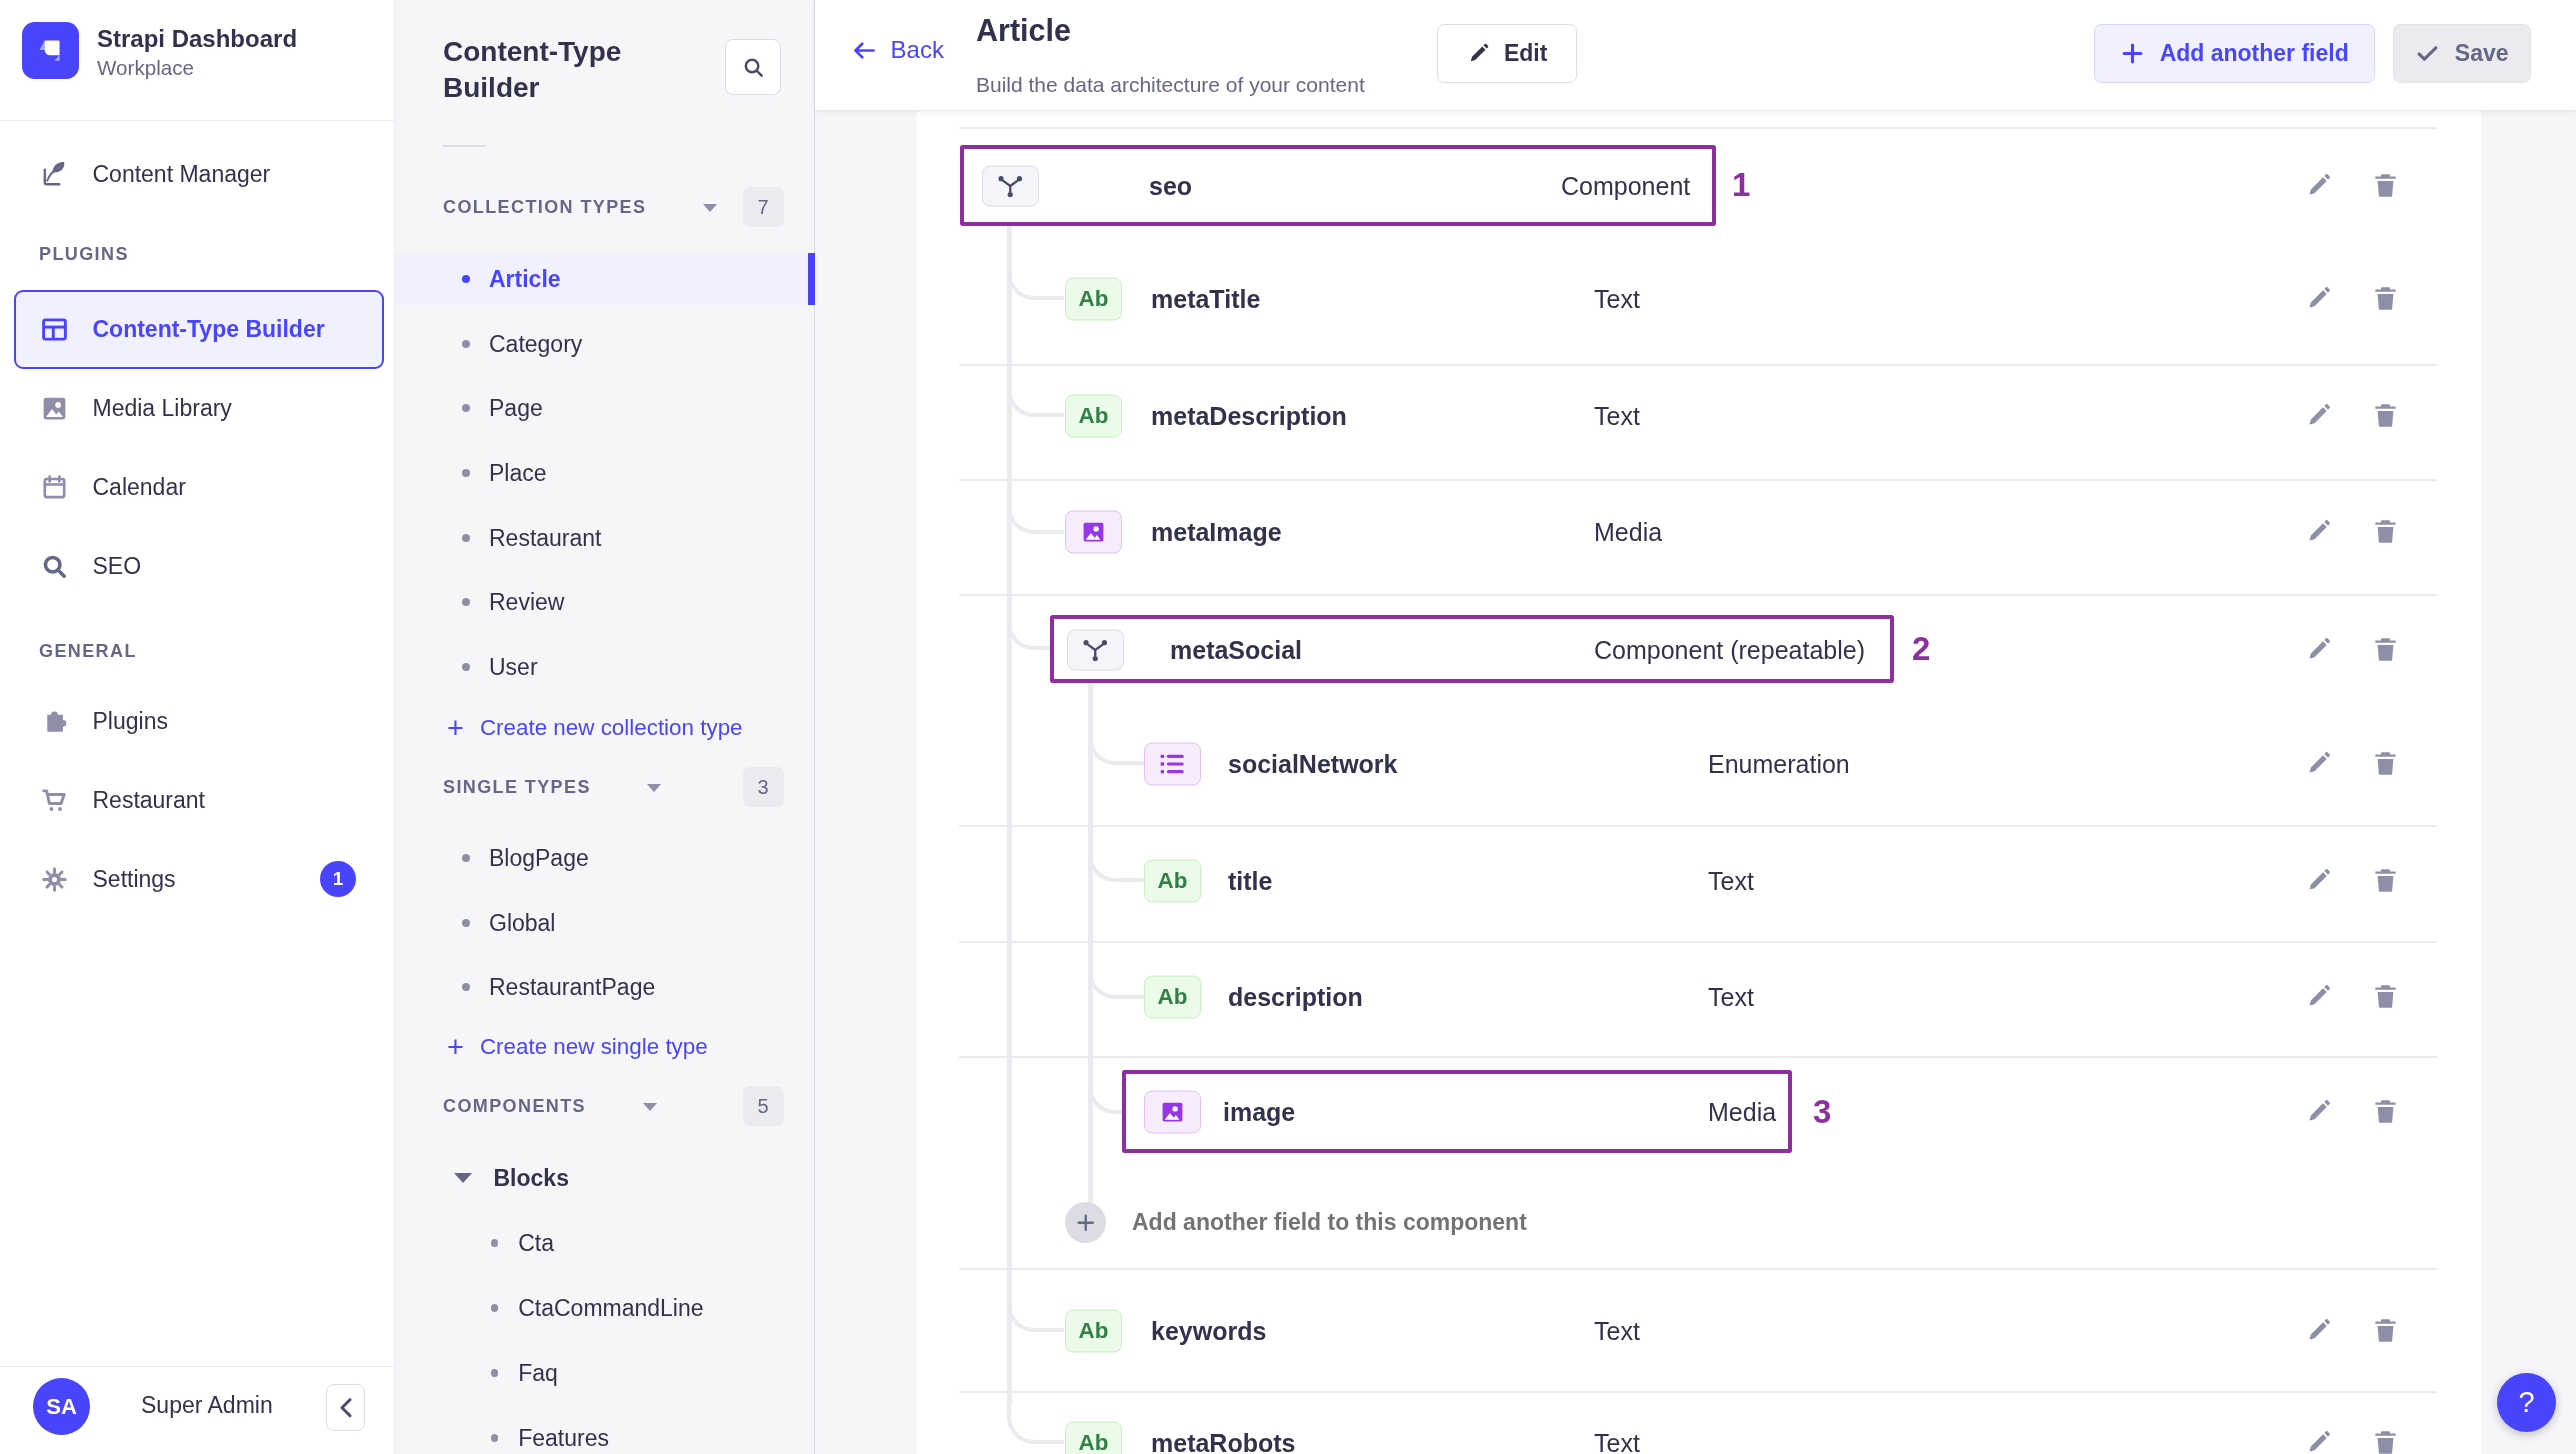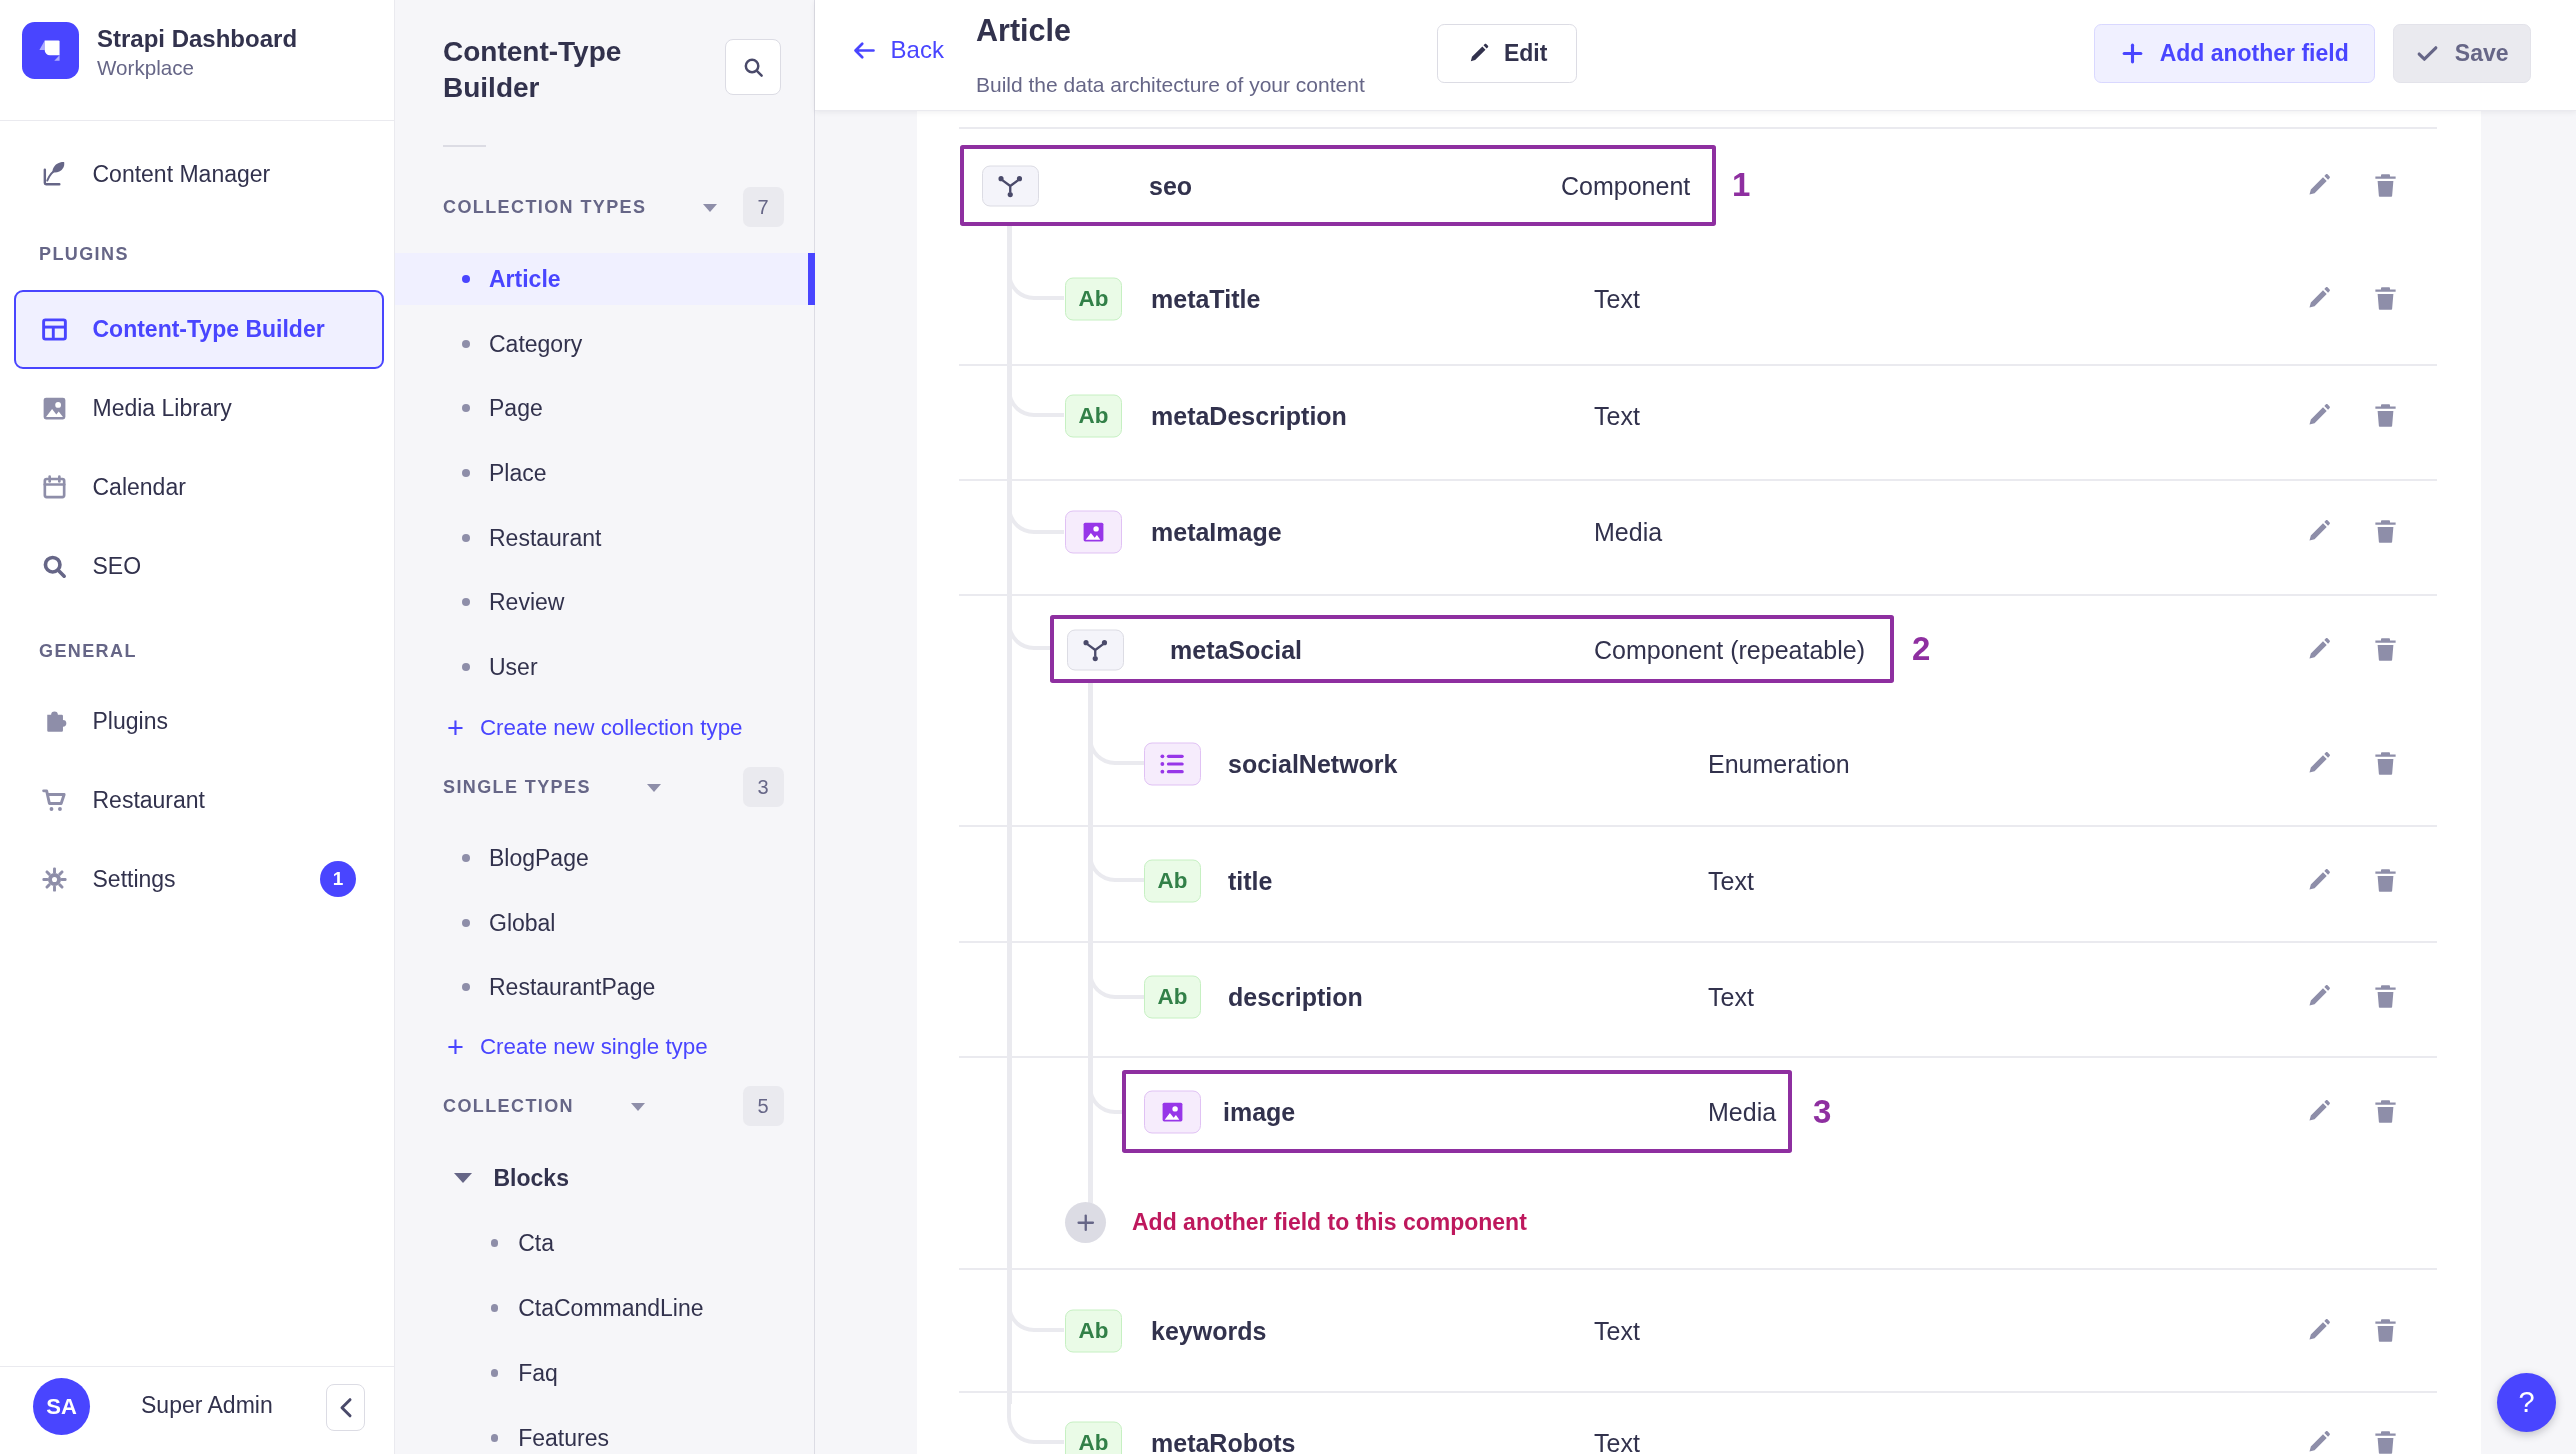--- a/index.html
+++ b/index.html
@@ -67,21 +67,21 @@
   .frow .fname { position:absolute; top:50%; transform:translateY(-50%); font-size:25px; font-weight:700; color:#32324d; }
   .frow .ftype { position:absolute; top:50%; transform:translateY(-50%); font-size:25px; color:#32324d; }
   .ficon { position:absolute; top:50%; transform:translateY(-50%); width:57px; height:43px; border-radius:8px; display:flex; align-items:center; justify-content:center; }
   .ficon.text { background:#eafbe7; border:1.8px solid #c6f0c2; color:#328048; font-size:22.4px; font-weight:700; }
   .ficon.media, .ficon.enum { background:#f6ecfc; border:1.8px solid #e0c1f4; }
   .ficon.comp { background:#f4f4fa; border:1.8px solid #dcdce4; height:41px; }
   .ract { position:absolute; top:50%; transform:translateY(-50%); width:32px; height:32px; display:flex; align-items:center; justify-content:center; cursor:pointer; }
   .hlbox { position:absolute; border:4.5px solid #8e2fa0; border-radius:2.7px; background:transparent; }
   .ann { position:absolute; font-size:33px; font-weight:700; color:#8e2fa0; transform:translateY(-50%); }
   .addfield-circle { position:absolute; left:250px; top:1091px; width:41px; height:41px; border-radius:50%; background:#dcdce4; display:flex; align-items:center; justify-content:center; cursor:pointer; }
-  .addfield-label { position:absolute; left:317px; top:1111px; transform:translateY(-50%); font-size:23px; font-weight:600; color:#be185d; cursor:pointer; }
+  .addfield-label { position:absolute; left:317px; top:1111px; transform:translateY(-50%); font-size:23px; font-weight:600; color:#737373; cursor:pointer; }
 
   .help-btn { position:absolute; left:2497px; top:1373px; width:59px; height:59px; border-radius:50%; background:#4945ff; color:#fff; font-size:29px; display:flex; align-items:center; justify-content:center; border:none; cursor:pointer; box-shadow:0 2.7px 9px rgba(33,33,52,.25); }
 </style>
 </head>
 <body>
 
 <aside class="sidebar">
   <div class="brand-logo">
     <svg width="34" height="34" viewBox="0 0 32 32">
       <path fill="#ffffff" d="M11 7h13a1 1 0 0 1 1 1v13h-9a5 5 0 0 1-5-5V7z"></path>
@@ -271,21 +271,21 @@
   <div class="sn-item" style="top:961px">
     <span class="dot"></span>
     <span class="lb">RestaurantPage</span>
   </div>
   <div class="sn-create" style="top:1022px">
     <span class="plus">+</span>
     <span class="lb">Create new single type</span>
   </div>
 
   <div class="grp-head" style="top:1096px">
-    <span>COLLECTION</span>
+    <span>COMPONENTS</span>
     <span class="caret-down"></span>
   </div>
   <div class="grp-badge" style="top:1086px">5</div>
 
   <div class="sn-item" style="top:1152px">
     <span class="blocks-caret"></span>
     <span class="lb" style="margin-left:21.5px;font-weight:600">Blocks</span>
   </div>
   <div class="sn-item sn-sub" style="top:1217px">
     <span class="dot"></span>

